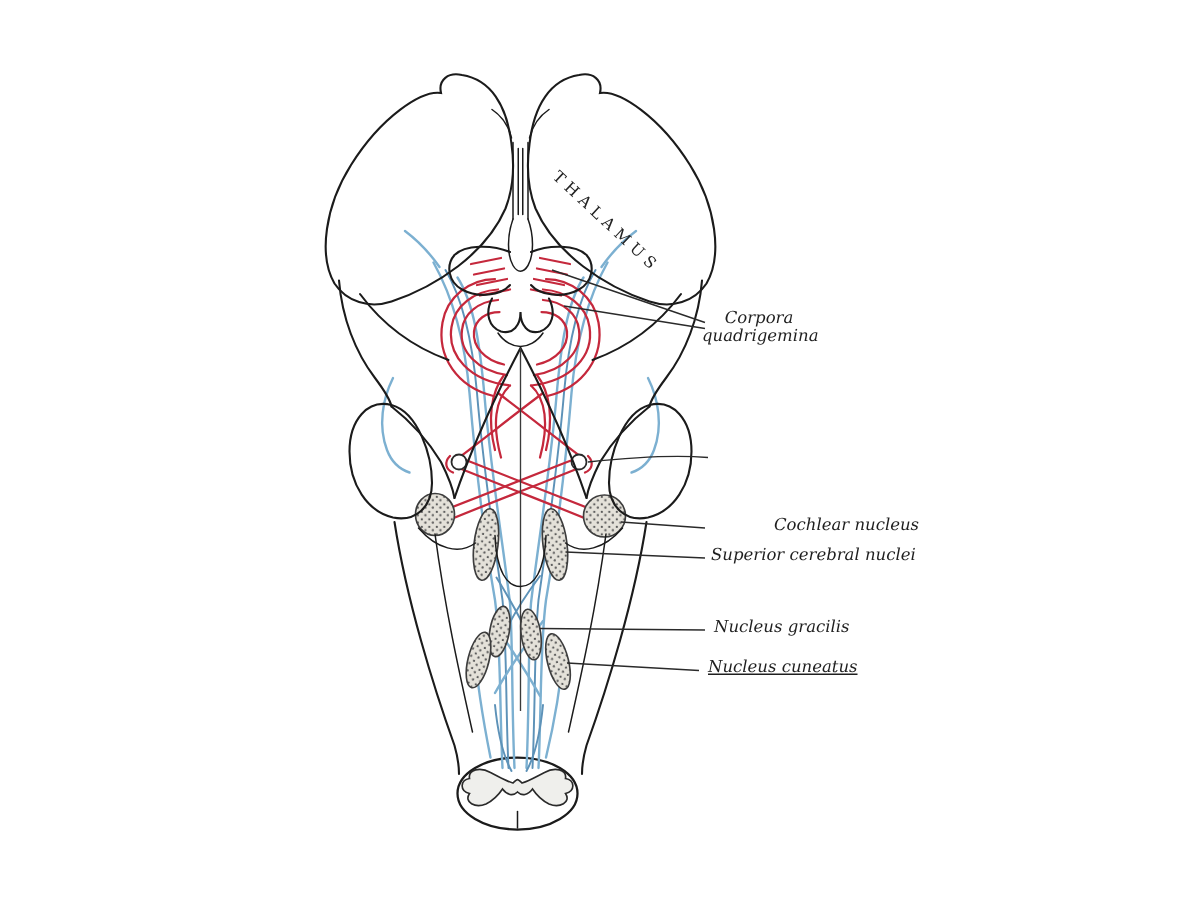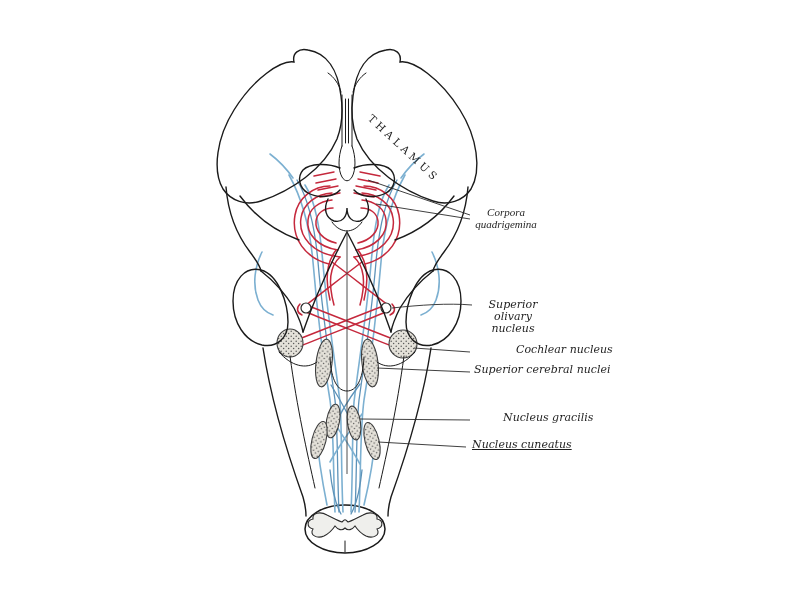--- a/index.html
+++ b/index.html
@@ -170,28 +170,24 @@
     <path class="leader" d="M392,308 C420,305 448,303 472,305"></path>
     <path class="leader" d="M414,348 L470,352"></path>
     <path class="leader" d="M377,368 L470,372"></path>
     <path class="leader" d="M360,419 L470,420"></path>
     <path class="leader" d="M378,442 L466,447"></path>
   </g>
 </svg>
 
 <div class="thalamus-text">THALAMUS</div>
 
-<div class="lbl lbl-center" style="left:468px;top:206px;width:76px;font-family:Liberation Serif, serif;">
+<div class="lbl lbl-center" style="left:468px;top:206px;width:76px;">
   <div>Corpora</div>
   <div>quadrigemina</div>
 </div>
 
-<div class="lbl lbl-center" style="left:474px;top:299px;width:78px;">
-  <div>Superior olivary</div>
-  <div>nucleus</div>
-</div>
 
 <div class="lbl" style="left:474px;top:344px;margin-left:42px;">Cochlear nucleus</div>
 <div class="lbl" style="left:474px;top:364px;">Superior cerebral nuclei</div>
-<div class="lbl" style="left:503px;top:412px;">Nucleus gracilis</div>
+<div class="lbl" style="left:476px;top:412px;">Nucleus gracilis</div>
 <div class="lbl" style="left:472px;top:439px;text-decoration:underline;">Nucleus cuneatus</div>
 
 </div>
 
 </body></html>

